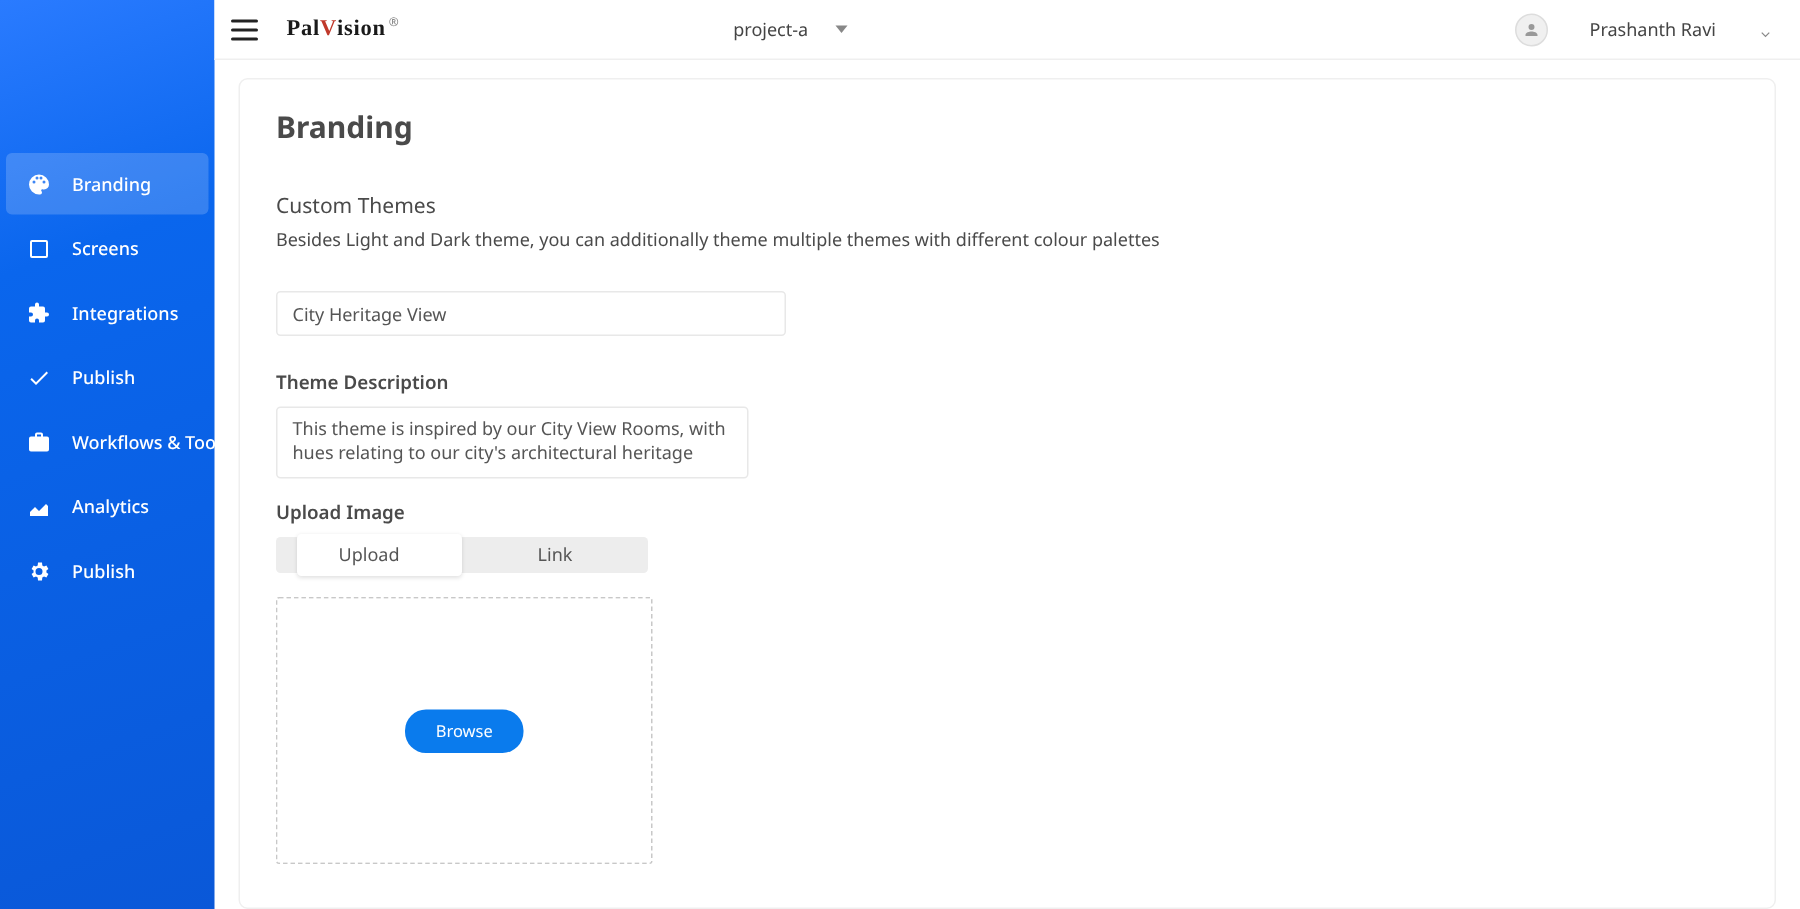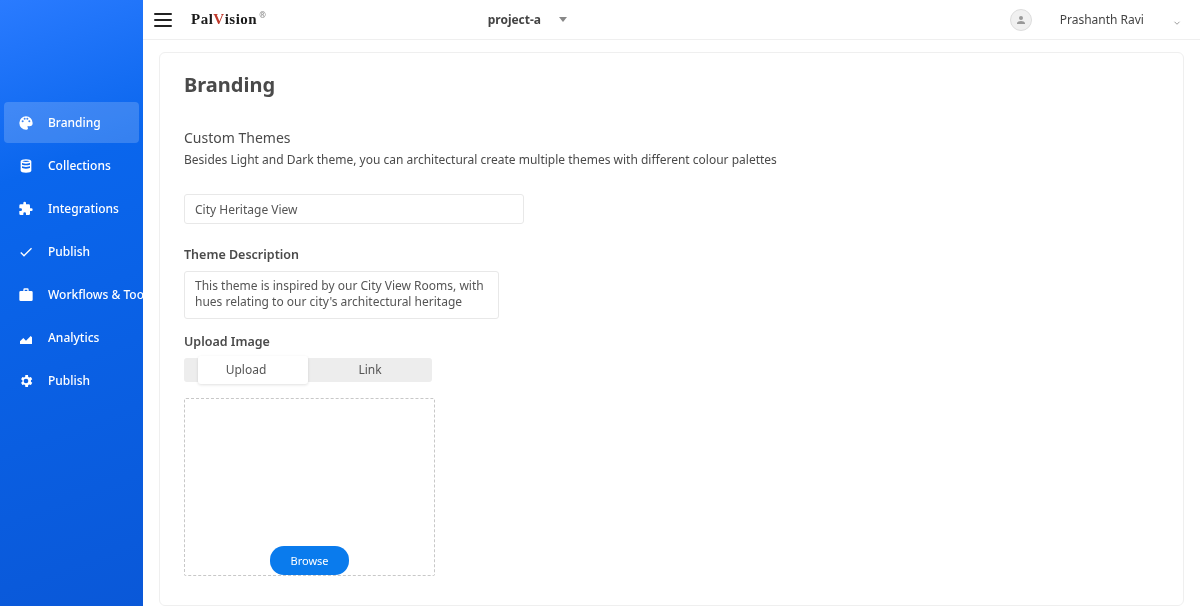--- a/index.html
+++ b/index.html
@@ -37,21 +37,21 @@
     display:flex;align-items:center;padding:0 18px 0 10px;
   }
   .hamburger{width:20px;height:20px;display:flex;flex-direction:column;justify-content:space-between;padding:3px 1px;cursor:pointer;margin-right:18px;}
   .hamburger span{height:2px;background:#222;border-radius:1px;}
 
   .logo{display:flex;align-items:baseline;font-weight:600;letter-spacing:.5px;}
   .logo .p1{font-family:Georgia,serif;font-size:15px;color:#1a1a1a;}
   .logo .red{color:#c0392b;}
   .logo .sup{font-size:8px;color:#888;margin-left:2px;position:relative;top:-6px;}
 
-  .project{margin:0 auto;display:flex;align-items:center;gap:18px;font-size:12px;color:#444;cursor:pointer;font-weight:bold;}
+  .project{margin:0 auto;display:flex;align-items:center;gap:18px;font-size:12px;color:#444;cursor:pointer;}
   .project .chev{width:0;height:0;border-left:4px solid transparent;border-right:4px solid transparent;border-top:5px solid #888;}
 
   .user{margin-left:auto;display:flex;align-items:center;gap:28px;font-size:12px;color:#444;cursor:pointer;}
   .avatar{width:22px;height:22px;border-radius:50%;background:#f0f0f0;border:1px solid #ddd;display:flex;align-items:center;justify-content:center;}
   .avatar svg{width:12px;height:12px;fill:#999;}
   .user .chev{width:10px;height:10px;}
   .user .chev svg{width:10px;height:10px;stroke:#888;fill:none;stroke-width:2;}
 
   
   .main{
@@ -84,21 +84,21 @@
   }
   .seg .opt{flex:1;text-align:center;font-size:12px;color:#555;line-height:24px;cursor:pointer;border-radius:3px;z-index:1;}
   .seg .thumb{
     position:absolute;left:14px;top:-2px;bottom:-2px;width:110px;
     background:#fff;border-radius:3px;box-shadow:0 1px 3px rgba(0,0,0,.12);
   }
 
   
   .dropzone{
     width:251px;height:178px;border:1px dashed #c8c8c8;border-radius:2px;
-    display:flex;align-items:flex-end;justify-content:center;
+    display:flex;align-items:center;justify-content:center;
   }
   .browse-btn{
     background:#0a7bed;color:#fff;border:none;border-radius:14px;
     font-size:11px;padding:7px 20px;cursor:pointer;
   }
 </style>
 </head>
 <body>
 
 <nav class="sidebar">
@@ -106,24 +106,24 @@
     <span class="ico">
         <svg viewBox="0 0 24 24">
           <path d="M12 2a10 10 0 1 0 0 20h1a2 2 0 0 0 2-2c0-.6-.3-1.1-.6-1.5-.3-.4-.4-.9-.1-1.3.3-.5.9-.7 1.4-.4.4.2.8.2 1.3.2a5 5 0 0 0 5-5A10 10 0 0 0 12 2zm-5 9a1.5 1.5 0 1 1 0-3 1.5 1.5 0 0 1 0 3zm3-4a1.5 1.5 0 1 1 0-3 1.5 1.5 0 0 1 0 3zm4 0a1.5 1.5 0 1 1 0-3 1.5 1.5 0 0 1 0 3zm3 4a1.5 1.5 0 1 1 0-3 1.5 1.5 0 0 1 0 3z"></path>
         </svg>
       </span>
     <span>Branding</span>
   </div>
   <div class="nav-item">
     <span class="ico">
         <svg viewBox="0 0 24 24">
-          <path d="M12 2c4.4 0 8 1.3 8 3v14c0 1.7-3.6 3-8 3s-8-1.3-8-3V5c0-1.7 3.6-3 8-3zm0 2c-3.9 0-6 1-6 1s2.1 1 6 1 6-1 6-1-2.1-1-6-1zm-6 3.5V10s2.1 1 6 1 6-1 6-1V7.5s-2.1 1-6 1-6-1-6-1zm0 5V15s2.1 1 6 1 6-1 6-1v-2.5s-2.1 1-6 1-6-1-6-1z"></path>
-        </svg>
-      </span>
-    <span>Collections</span>
+          <path d="M5 3h14a2 2 0 0 1 2 2v14a2 2 0 0 1-2 2H5a2 2 0 0 1-2-2V5a2 2 0 0 1 2-2zm0 2v14h14V5H5z"></path>
+        </svg>
+      </span>
+    <span>Screens</span>
   </div>
   <div class="nav-item">
     <span class="ico">
         <svg viewBox="0 0 24 24">
           <path d="M20 11h-2V7a2 2 0 0 0-2-2h-4V3a2 2 0 1 0-4 0v2H4a2 2 0 0 0-2 2v4h2a2 2 0 1 1 0 4H2v4a2 2 0 0 0 2 2h4v-2a2 2 0 1 1 4 0v2h4a2 2 0 0 0 2-2v-4h2a2 2 0 1 0 0-4z"></path>
         </svg>
       </span>
     <span>Integrations</span>
   </div>
   <div class="nav-item">
@@ -187,21 +187,21 @@
           <polyline points="6 9 12 15 18 9"></polyline>
         </svg></span>
   </div>
 </div>
 
 <div class="main">
   <div class="panel">
     <h1 class="page-title">Branding</h1>
 
     <div class="section-title">Custom Themes</div>
-    <div class="section-desc">Besides Light and Dark theme, you can architectural create multiple themes with different colour palettes</div>
+    <div class="section-desc">Besides Light and Dark theme, you can additionally theme multiple themes with different colour palettes</div>
 
     <input class="text-input" type="text" value="City Heritage View" style="">
 
     <div class="field-label">Theme Description</div>
     <textarea class="textarea" style="">This theme is inspired by our City View Rooms, with hues relating to our city's architectural heritage</textarea>
 
     <div class="field-label">Upload Image</div>
 
     <div class="seg">
       <div class="thumb"></div>

